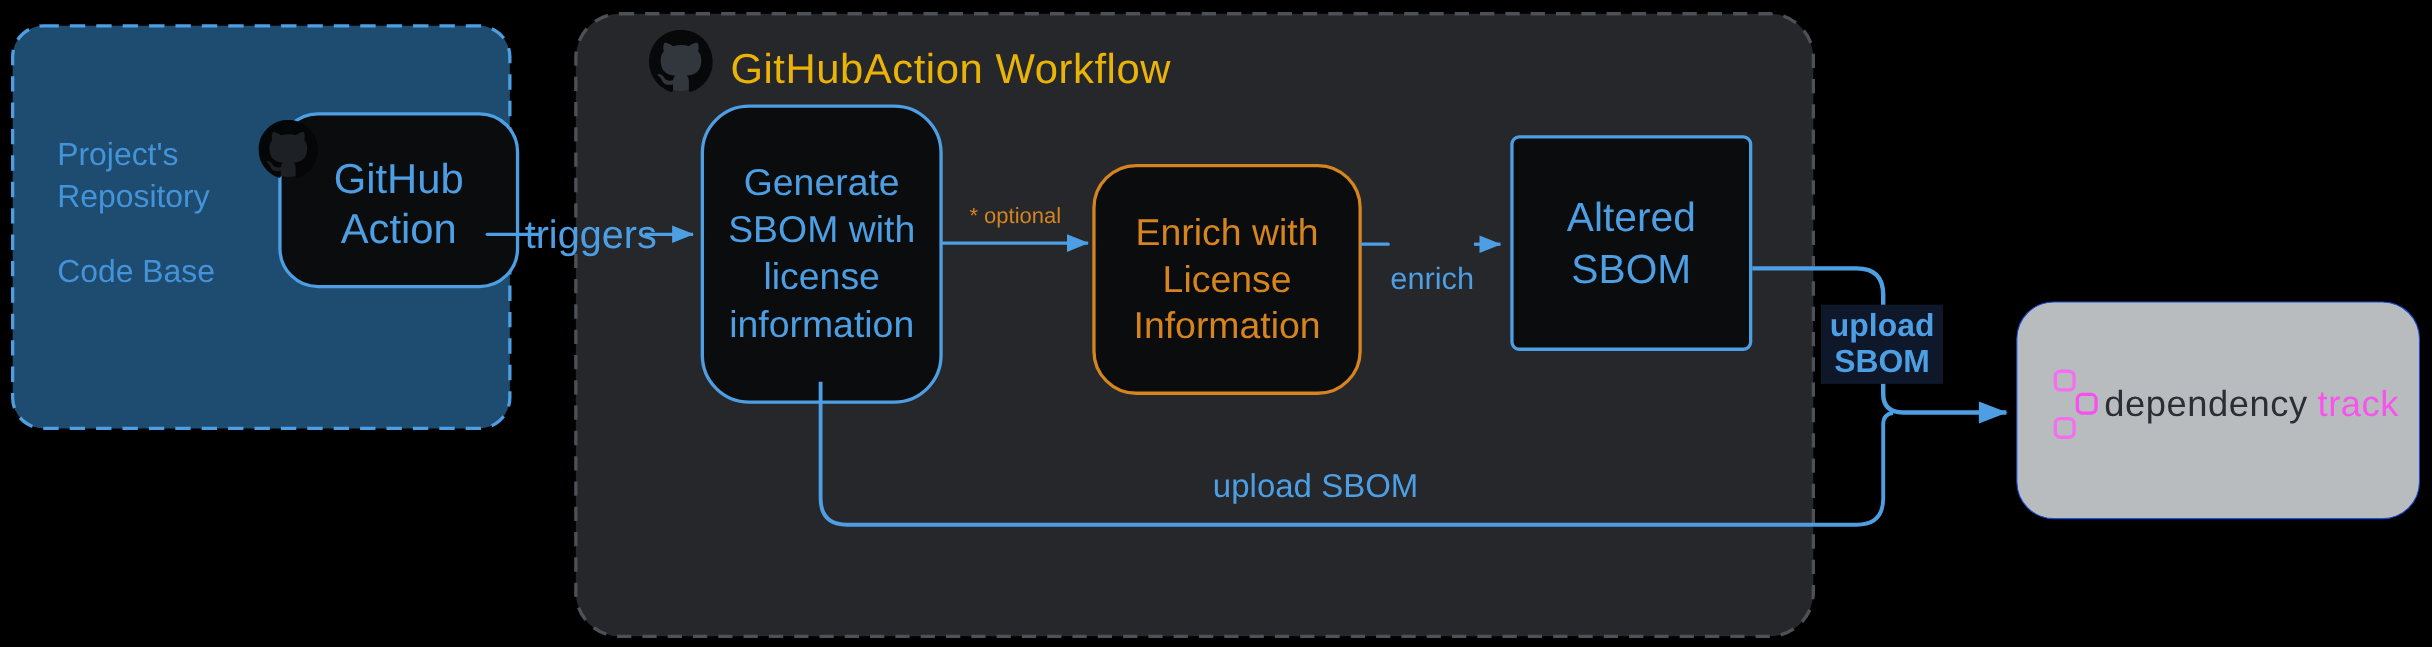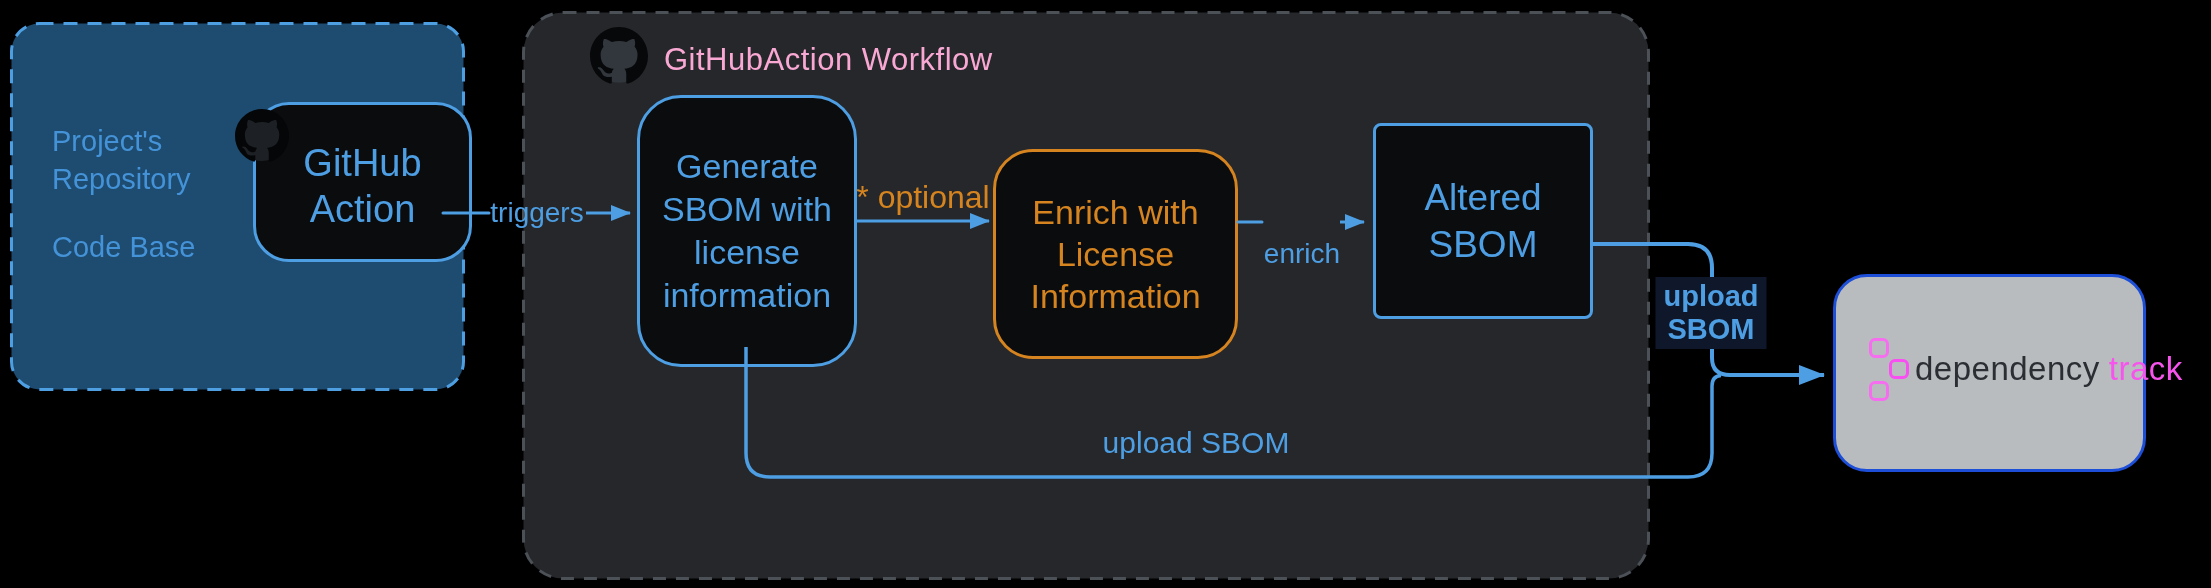--- a/index.html
+++ b/index.html
@@ -11,33 +11,33 @@
   .node .lbl{white-space:pre-line;}
   .blue-b{border:3px solid #4d9ee3;}
   .orange-b{border:3px solid #d5841f;margin-top:32px;}
   .blue-t{color:#4d9ee3;}
   .orange-t{color:#d5841f;}
   .edge-label{position:absolute;z-index:4;color:#4d9ee3;white-space:pre-line;}
   #bg-svg{z-index:0;}
   #line-svg{z-index:3;pointer-events:none;}
   .repo-label{position:absolute;z-index:2;color:#4493d8;font-size:29px;line-height:38px;white-space:pre-line;}
   .gh-logo{position:absolute;z-index:3;}
-  .wf-title{position:absolute;left:664px;top:42px;z-index:3;color:#f9a8d4;font-size:31px;letter-spacing:.5px;}
+  .wf-title{position:absolute;left:664px;top:42px;z-index:3;color:#eab308;font-size:38px;letter-spacing:.5px;}
   .gha-node{left:224px;top:102px;width:219px;height:160px;border-radius:36px;border-width:3px;
             font-size:38px;line-height:46px;padding-top:8px;margin-left:29px;}
   .generate-node{left:637px;top:95px;width:220px;height:272px;border-radius:44px;font-size:34px;line-height:43px;}
   .enrich-node{left:993px;top:117px;width:245px;height:210px;border-radius:40px;font-size:34px;line-height:42px;}
   .altered-node{left:1373px;top:123px;width:220px;height:196px;border-radius:8px;font-size:37px;line-height:47px;}
-  .deptrack-node{left:1833px;top:274px;width:313px;height:198px;border-radius:34px;
-                 background:#b8bcbf;border:3px solid #1d4ed8;display:block;text-align:center;}
+  .deptrack-node{left:1833px;top:274px;width:367px;height:198px;border-radius:34px;
+                 background:#b8bcbf;border:1px solid #1d4ed8;display:block;text-align:center;}
   .dt-sq{position:absolute;width:20px;height:20px;border-radius:6px;box-sizing:border-box;}
   .dt-word{position:absolute;left:79px;top:73px;font-size:33px;letter-spacing:.5px;white-space:nowrap;color:#2b2e33;}
   .dt-accent{color:#f654ec;margin-left:9px;}
-  .lab-triggers{left:537px;top:213px;transform:translate(-50%,-50%);font-size:28px;}
-  .lab-optional{left:923px;top:197px;transform:translate(-50%,-50%);font-size:32px;color:#d5841f;}
+  .lab-triggers{left:537px;top:213px;transform:translate(-50%,-50%);font-size:36px;}
+  .lab-optional{left:923px;top:197px;transform:translate(-50%,-50%);font-size:20px;color:#d5841f;}
   .lab-enrich{left:1302px;top:222px;transform:translate(-50%,-50%);font-size:28px;margin-top:32px;}
   .lab-upload-side{left:1711px;top:277px;transform:translateX(-50%);font-size:29px;line-height:33px;
                    font-weight:700;text-align:center;background:#0f172a;padding:3px 8px;}
   .lab-upload-bottom{left:1196px;top:443px;transform:translate(-50%,-50%);font-size:30px;font-weight:500;}
 </style>
 </head>
 <body>
 
 <svg id="bg-svg" class="layer" width="2211" height="588">
   <rect x="11.5" y="23.5" width="452" height="366" rx="28" fill="#1e4b70" stroke="#4e9fe2" stroke-width="3" stroke-dasharray="14 10"></rect>

